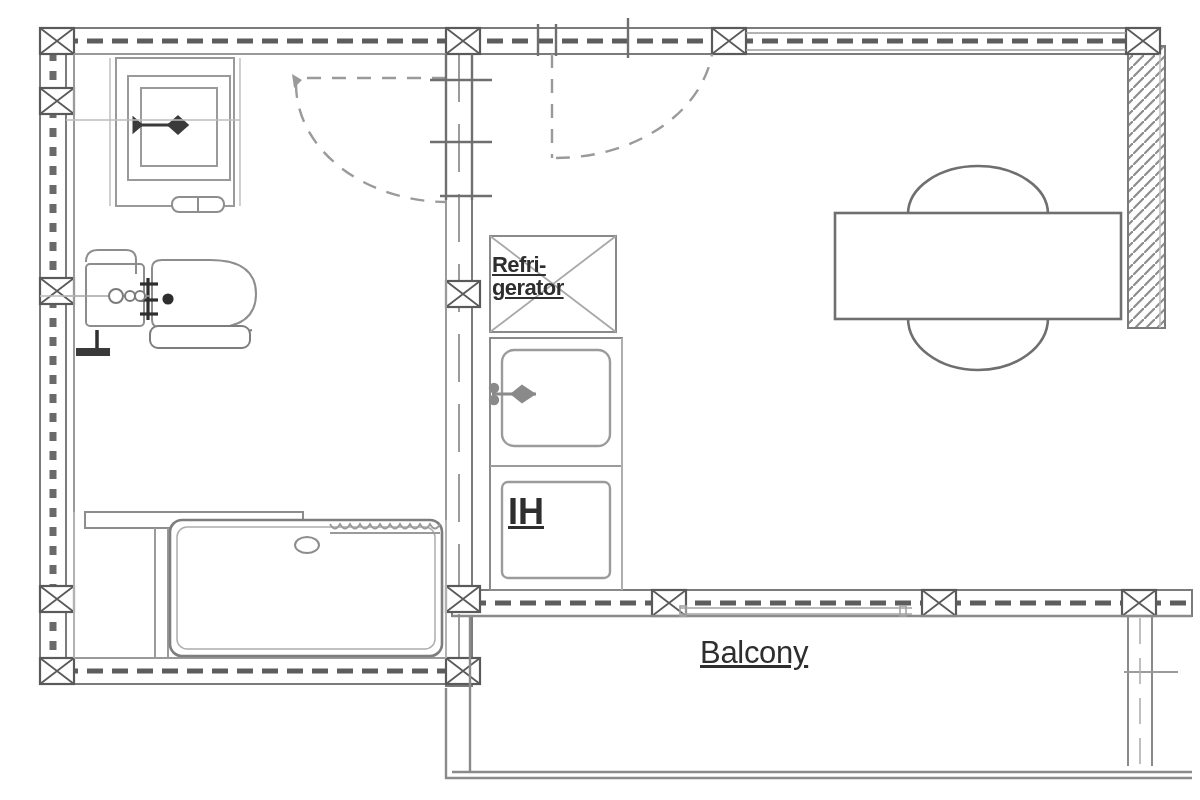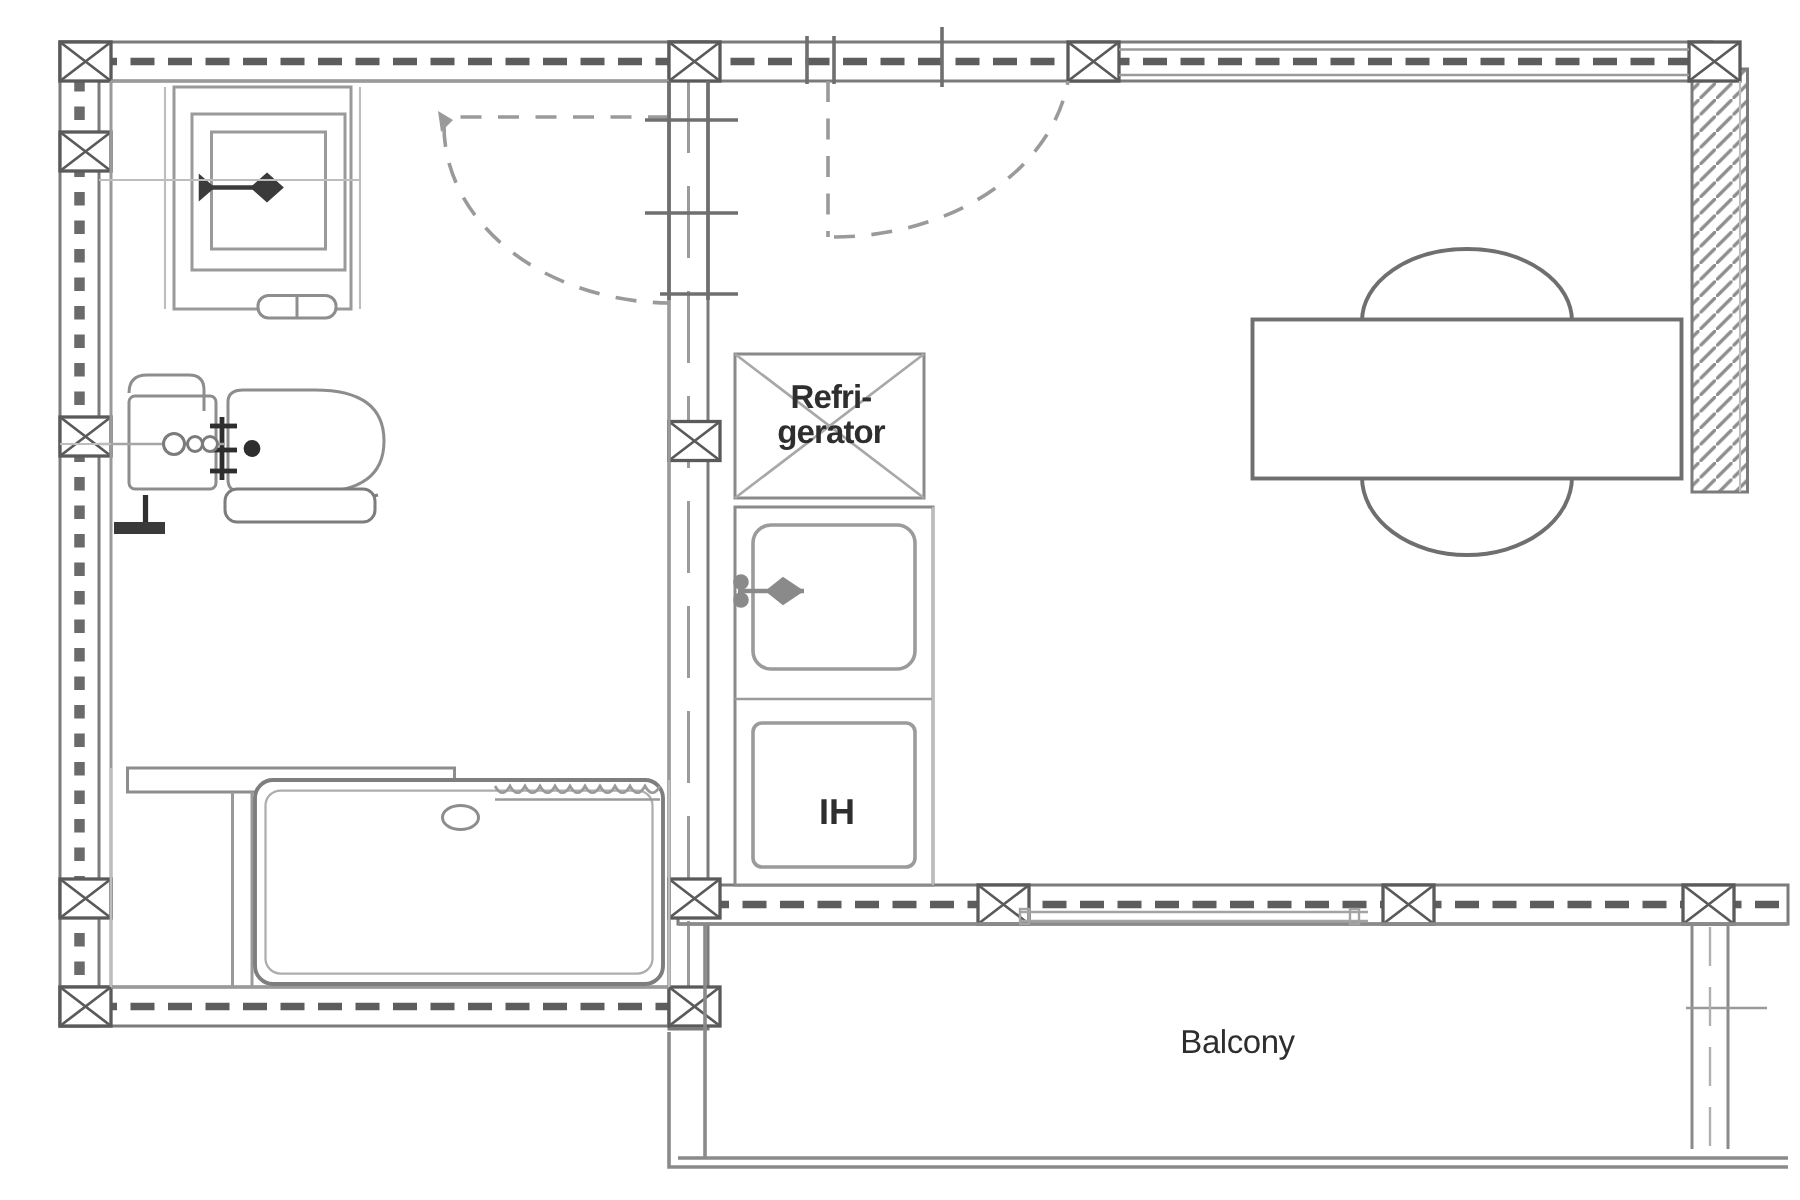--- a/index.html
+++ b/index.html
@@ -19,55 +19,56 @@
     position: absolute;
     left: 0;
     top: 0;
     width: 1200px;
     height: 800px;
   }
   .room-label {
     position: absolute;
     color: #2e2e2e;
     font-family: "Liberation Sans", sans-serif;
-    text-align: center;
+    text-align: left;
     line-height: 1.12;
     white-space: pre-line;
     user-select: none;
+    text-decoration: underline;
   }
   #label-shower-booth {
     left: 175px;
     top: 548px;
     width: 270px;
     font-size: 38px;
     font-weight: 400;
     letter-spacing: -0.5px;
   }
   #label-balcony {
     left: 700px;
-    top: 683px;
+    top: 636px;
     width: 250px;
-    font-size: 22px;
+    font-size: 31px;
     font-weight: 400;
     letter-spacing: -0.3px;
   }
   #label-refrigerator {
     left: 492px;
     top: 253px;
     width: 124px;
     font-size: 22px;
     font-weight: 600;
     line-height: 1.06;
     letter-spacing: -0.6px;
   }
   #label-ih {
     left: 508px;
-    top: 529px;
+    top: 492px;
     width: 100px;
-    font-size: 24px;
+    font-size: 36px;
     font-weight: 600;
     letter-spacing: 0px;
   }
 </style>
 </head>
 <body>
 
 <div id="plan-root">
 
   <svg id="plan-svg" viewBox="0 0 1200 800">

